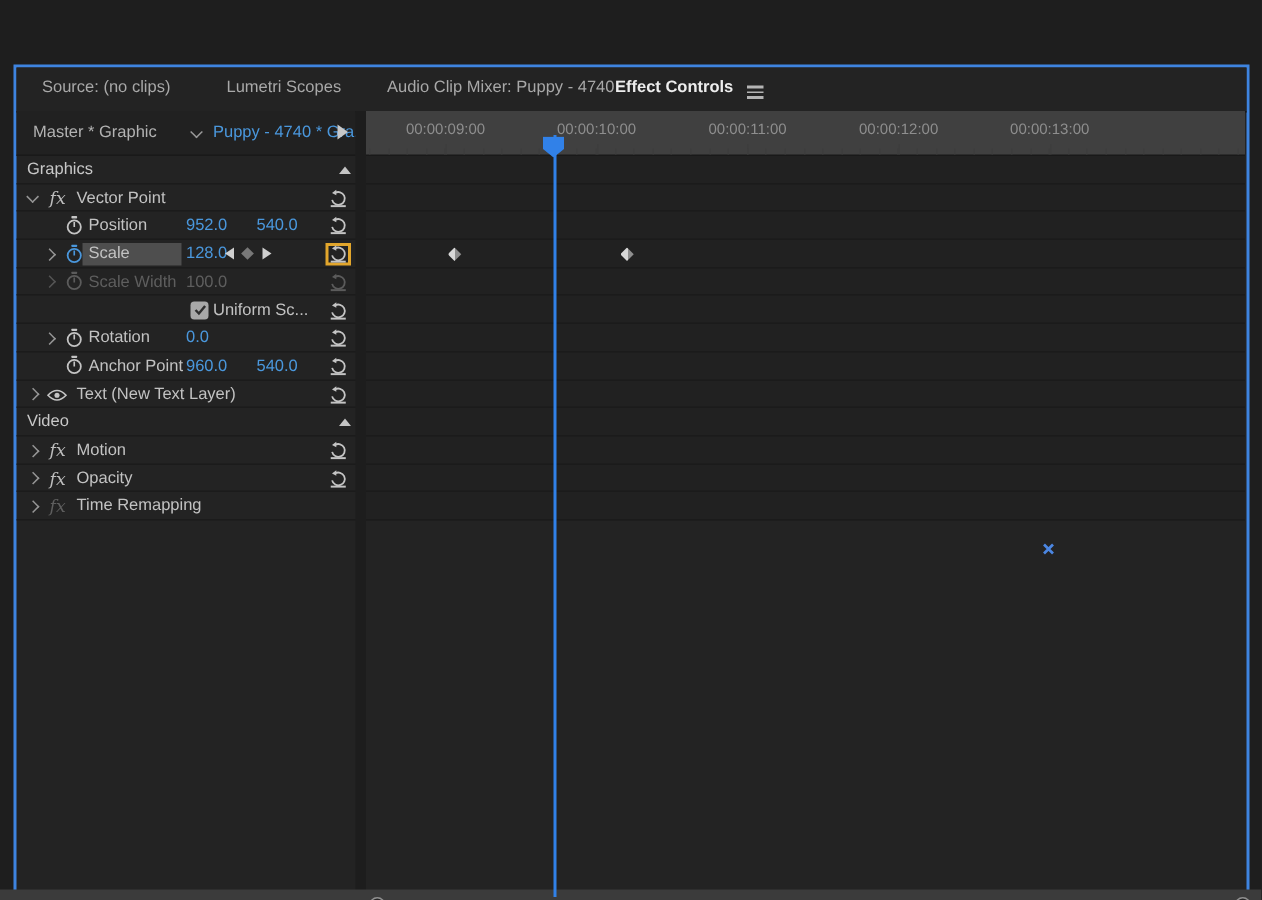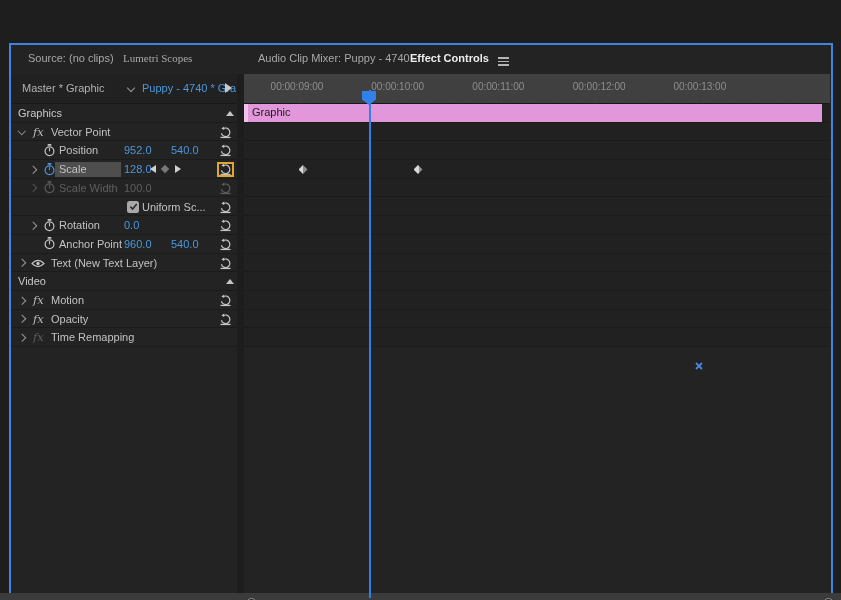--- a/index.html
+++ b/index.html
@@ -77,21 +77,21 @@
 <div id="panel">
 
   <div id="tabbar">
 
     <span id="panel-menu-icon">
         <i></i>
         <i></i>
         <i></i>
       </span>
   <div class="tab" style="left: 17px;">Source: (no clips)</div>
-      <div class="tab" style="left: 112px; font-family: Liberation Serif, serif;">Lumetri Scopes</div>
+      <div class="tab" style="left: 140px;">Lumetri Scopes</div>
       <div class="tab" style="left: 247px;">Audio Clip Mixer: Puppy - 4740</div>
       <div class="tab active" style="left: 399px;">Effect Controls</div>
     </div>
 
   <div id="header">
     <span id="master-label">Master * Graphic</span>
     <span id="master-dd-chevron"></span>
     <span id="clip-label">Puppy - 4740 * Gra...</span>
     <span id="next-clip-arrow"></span>
   </div>
@@ -338,24 +338,20 @@
       <div class="tsep" style="top: 152.5px;"></div>
       <div class="tsep" style="top: 171.2px;"></div>
       <div class="tsep" style="top: 189.9px;"></div>
       <div class="tsep" style="top: 208.6px;"></div>
       <div class="tsep" style="top: 227.3px;"></div>
       <div class="tsep" style="top: 246px;"></div>
       <div class="tsep" style="top: 264.7px;"></div>
       <div class="tsep" style="top: 283.4px;"></div>
     </div>
 
-  <div id="clip-bar">
-    <span id="clip-bar-edge"></span>
-    <span id="clip-bar-label">Graphic</span>
-  </div>
 
   <div id="playhead-line" style="left: 358px;"></div>
   <div id="playhead-marker" style="left: 351px;"></div>
   <span id="x-marker" style="left: 684px; top: 317px;"><svg width="8" height="8" viewBox="0 0 8 8">
         <path d="M1 1 L7 7 M7 1 L1 7" stroke="#4b86e2" stroke-width="1.8"></path>
       </svg></span>
 
   <div id="hscroll-outline"></div>
   <span class="scirc" style="left:235px"></span>
   <span class="scirc" style="left:812px"></span>

